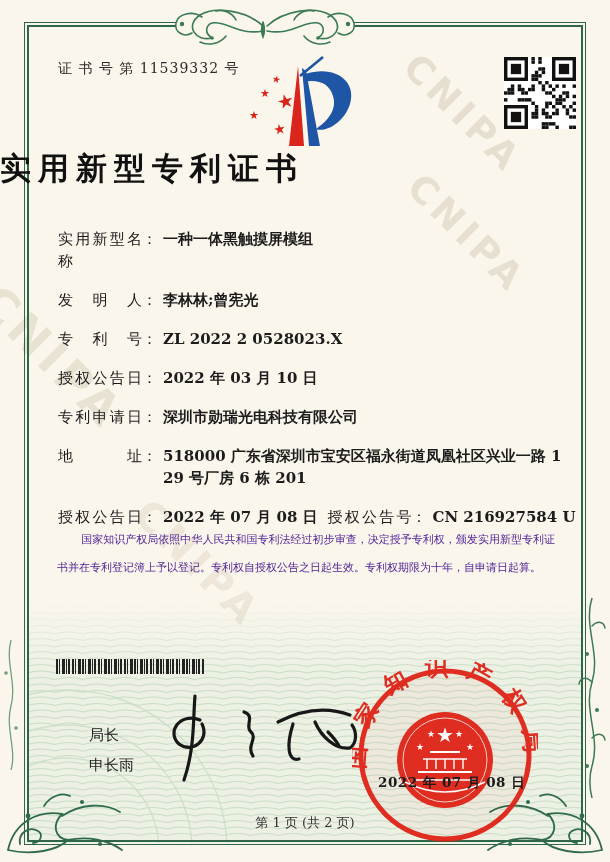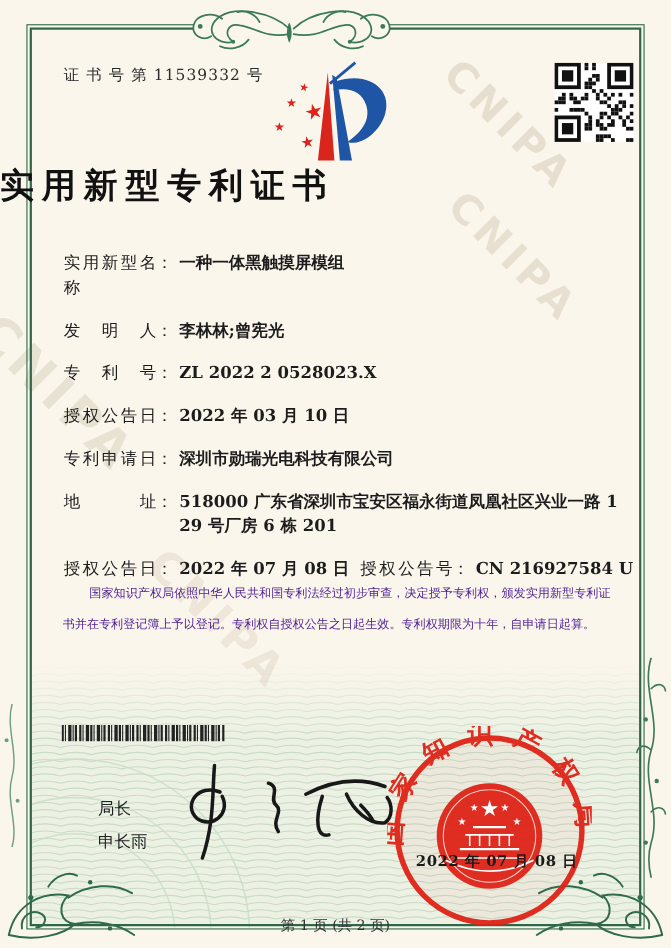--- a/index.html
+++ b/index.html
@@ -42,21 +42,21 @@
   .paras p{margin:0; text-indent:2.2em; text-align:justify;}
   .barcode{position:absolute; left:56px; top:659px; z-index:4;}
   .officer{position:absolute; left:62px; top:726px; z-index:4;
     font-family:"DejaVu Sans","Liberation Sans",sans-serif; font-size:15px; color:#222;margin-left:27px;}
   .officer div{margin-bottom:11px;}
   .signature{position:absolute; left:158px; top:688px; z-index:4;}
   .seal{position:absolute; left:352px; top:660px; z-index:5; opacity:.95;}
   .seal-date{position:absolute; left:378px; top:774px; width:150px; z-index:6;
     font-size:13.5px; letter-spacing:.5px; color:#1a1a1a; font-weight:bold;}
   .footer{position:absolute; left:0; right:0; top:814px; text-align:center;
-    font-size:13px; color:#333; z-index:4;margin-top:18px;}
+    font-size:13px; color:#333; z-index:4;}
 </style>
 </head>
 <body>
 
 <div class="page">
 
   <div class="guilloche">
     <svg id="waves" width="556" height="243" viewBox="0 0 556 243" fill="none" stroke="#c9dcc6" stroke-width="1">
       <rect x="0" y="0" width="556" height="243" fill="#e7efe2" stroke="none" opacity="0.75"></rect>
       <circle cx="40" cy="250" r="160" stroke="#cfe0cb" stroke-width="1.4"></circle>

